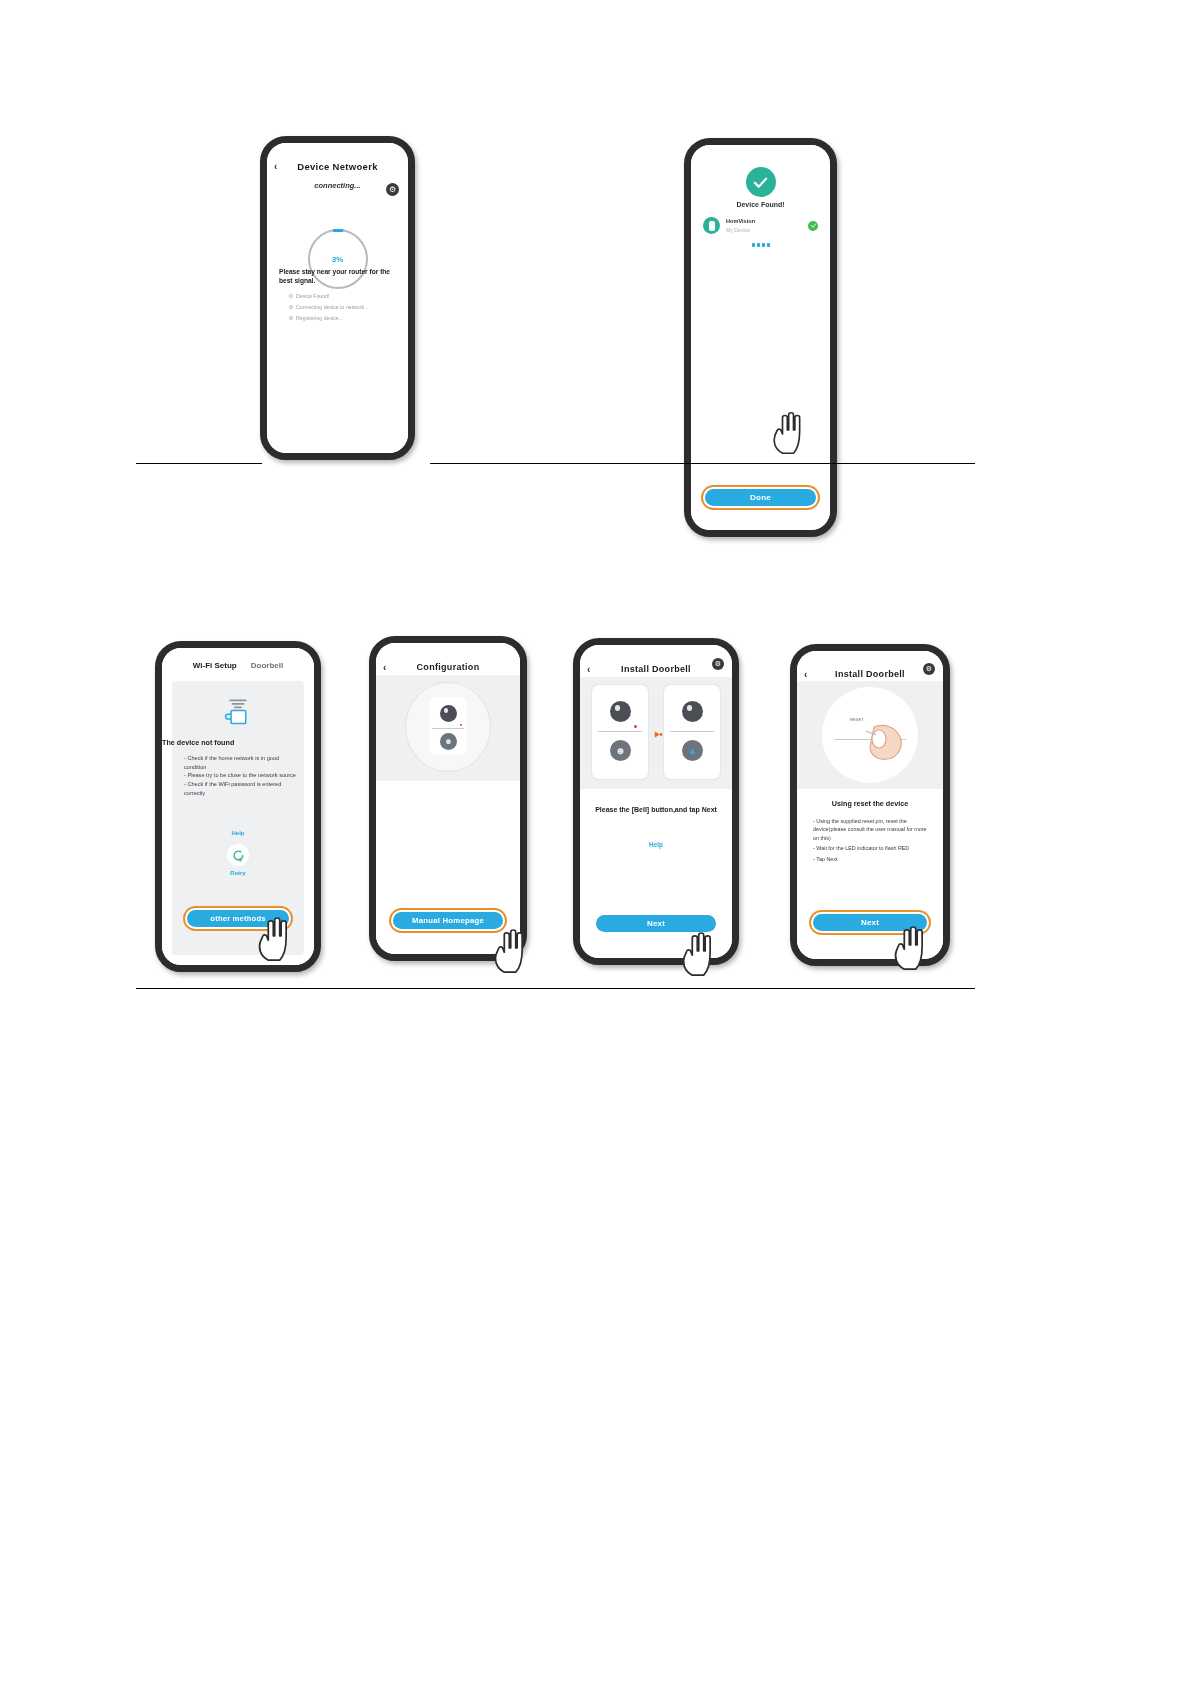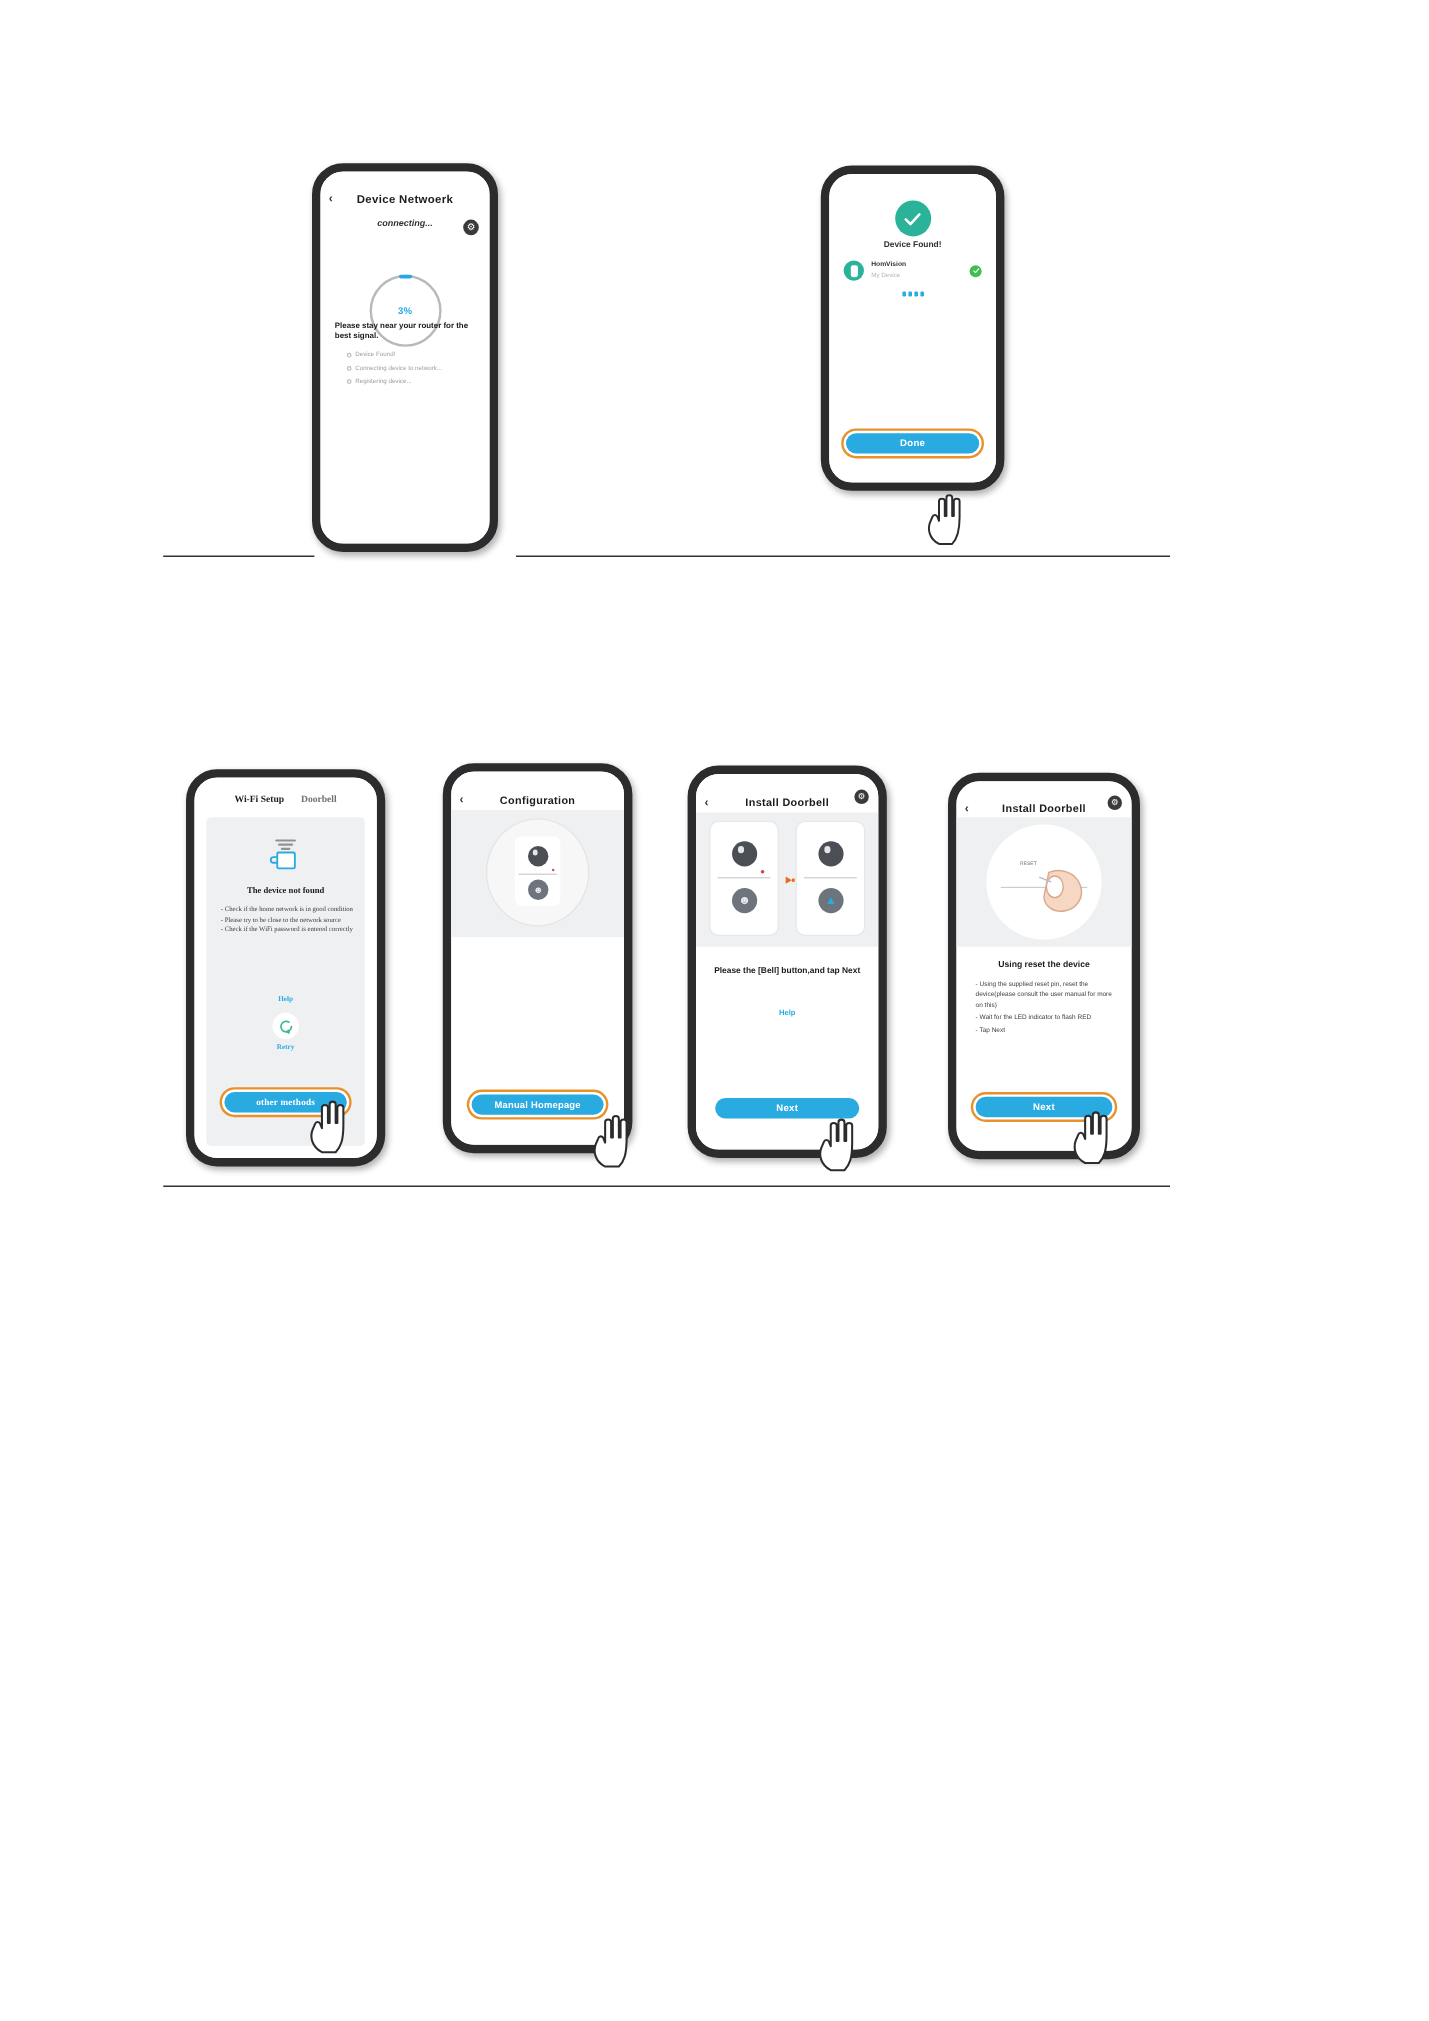--- a/index.html
+++ b/index.html
@@ -94,21 +94,21 @@
       </div>
       <div class="chk" style="font-size:5.2px;">
         <span class="circ" style="width:4px;height:4px;margin-top:1px;"></span>
         <span>Registering device...</span>
       </div>
     </div>
 
   </div>
 </div>
 
-<div class="phone" style="left:684px;top:138px;width:153px;height:271px;">
+<div class="phone" style="left:684px;top:138px;width:153px;height:399px;">
   <div class="screen">
 
     <div style="position:absolute;left:50%;transform:translateX(-50%);top:22px;width:30px;height:30px;border-radius:50%;background:#2BB39A;display:flex;align-items:center;justify-content:center;">
       <svg width="17" height="17" viewBox="0 0 24 24" aria-hidden="true">
           <path d="M4 12.5 L9.5 18 L20 6.5" fill="none" stroke="#ffffff" stroke-width="3" stroke-linecap="round" stroke-linejoin="round"></path>
         </svg>
     </div>
 
     <div style="position:absolute;left:0;right:0;top:56px;text-align:center;font-size:7px;font-weight:bold;color:#2f3133;">Device Found!</div>
 
@@ -141,41 +141,41 @@
 
 <div class="hand" style="left:767px;top:408px;width:42px;height:48px;">
   <svg viewBox="0 0 60 70" width="42" height="48" aria-hidden="true">
     <path d="M22 66 C10 60 8 48 11 40 L14 33 C15 30 19 30 20 33 L22 38 L22 14 C22 10 29 10 29 14 L29 32 L31 32 L31 10 C31 6 38 6 38 10 L38 32 L40 32 L40 14 C40 10 47 10 47 14 L47 34 C47 52 44 60 38 66 Z" fill="#ffffff" stroke="#2c2c2e" stroke-width="2.4" stroke-linejoin="round"></path>
   </svg>
 </div>
 
 <div class="rule" style="left:136px;top:463px;width:126px;"></div>
 <div class="rule" style="left:430px;top:463px;width:545px;"></div>
 
-<div class="phone" style="left:155px;top:641px;width:166px;height:331px;font-family:Liberation Serif, serif;">
+<div class="phone" style="left:155px;top:641px;width:166px;height:331px;">
   <div class="screen">
 
     <div class="tabs" style="margin-top:13px;font-size:8px;">
       <span class="t">Wi-Fi Setup</span>
       <span class="t dim">Doorbell</span>
     </div>
 
     <div class="panel" style="left:10px;right:10px;top:33px;bottom:10px;border-radius:4px;"></div>
 
     <div style="position:absolute;left:50%;transform:translateX(-50%);top:47px;width:34px;height:34px;">
       <svg viewBox="0 0 44 44" width="34" height="34" aria-hidden="true">
         <path d="M12 7 H32" stroke="#8f9398" stroke-width="2.4" stroke-linecap="round"></path>
         <path d="M15 11.5 H29" stroke="#8f9398" stroke-width="2.4" stroke-linecap="round"></path>
         <path d="M18 16 H26" stroke="#8f9398" stroke-width="2.4" stroke-linecap="round"></path>
         <rect x="13" y="20" width="19" height="17" rx="1.5" fill="#ffffff" stroke="#29ABE2" stroke-width="2"></rect>
         <path d="M13 25 H9 a3 3 0 0 0 0 6 h4" fill="none" stroke="#29ABE2" stroke-width="2"></path>
       </svg>
     </div>
 
-    <div style="position:absolute;left:0;right:0;top:90px;text-align:center;font-size:7.2px;font-weight:bold;color:#1b1b1b;">The device not found</div>
+    <div style="position:absolute;left:0;right:0;top:90px;text-align:left;font-size:7.2px;font-weight:bold;color:#1b1b1b;">The device not found</div>
 
     <div style="position:absolute;left:22px;right:18px;top:106px;">
       <div class="bullet" style="font-size:5.6px;">- Check if the home network is in good condition</div>
       <div class="bullet" style="font-size:5.6px;">- Please try to be close to the network source</div>
       <div class="bullet" style="font-size:5.6px;">- Check if the WiFi password is entered correctly</div>
     </div>
 
     <div class="linklike" style="position:absolute;left:0;right:0;top:182px;font-size:6px;">Help</div>
 
     <div style="position:absolute;left:50%;transform:translateX(-50%);top:196px;width:22px;height:22px;border-radius:50%;background:#fff;display:flex;align-items:center;justify-content:center;">

